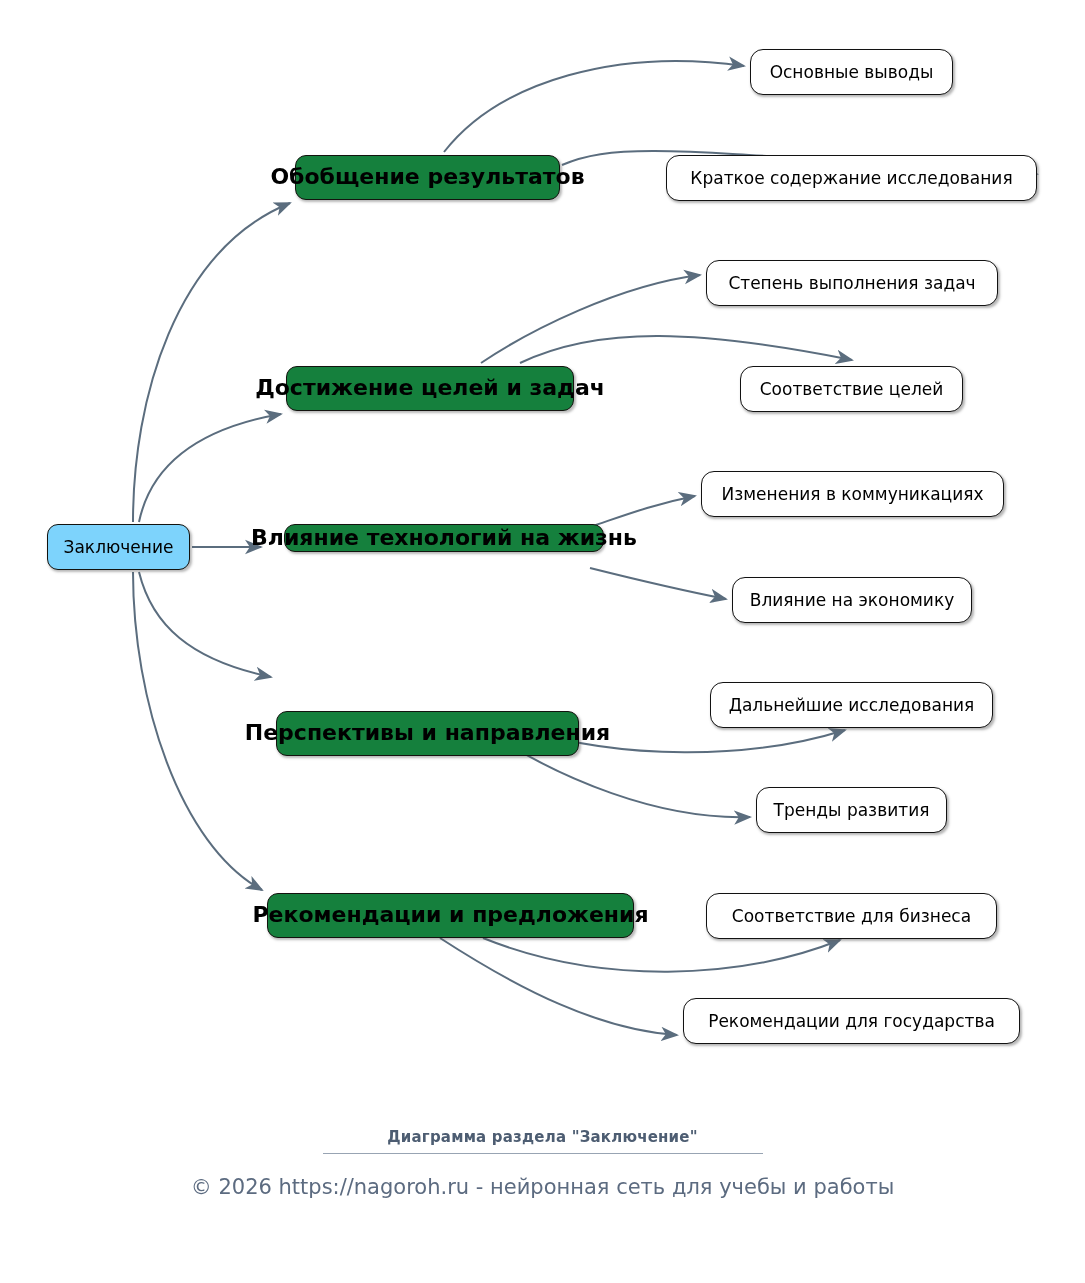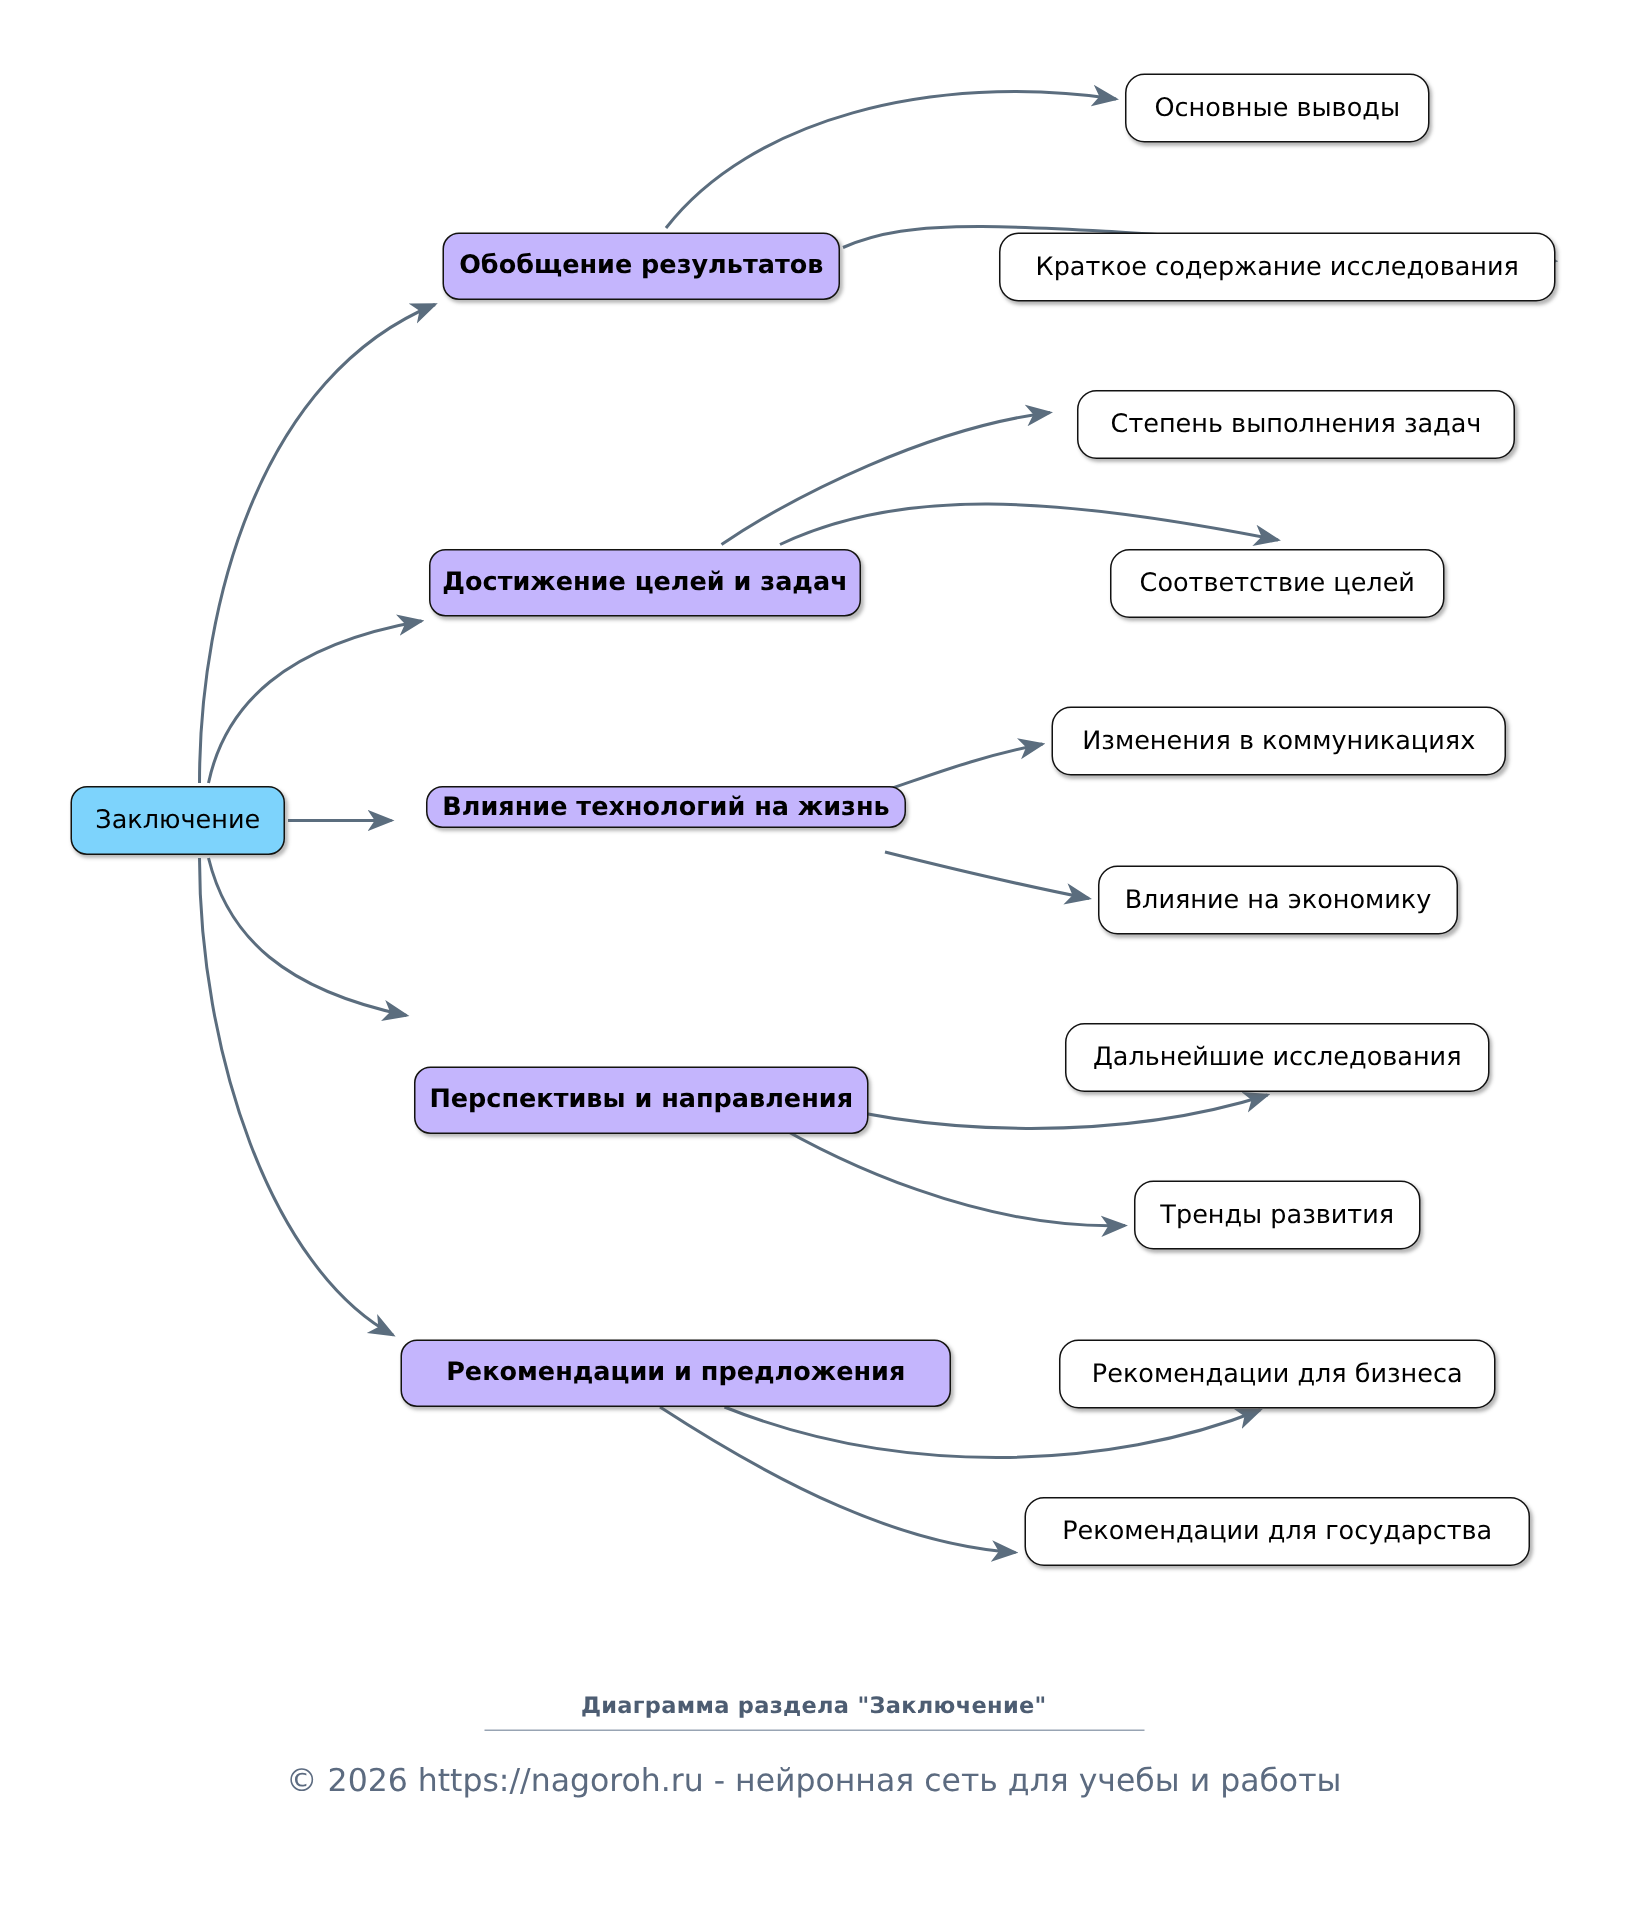--- a/index.html
+++ b/index.html
@@ -39,24 +39,24 @@
     color: #000000;
   }
   .node-root {
     background: #7dd3fc;
     border: 1.6px solid #13130f;
     border-radius: 11px;
     font-size: 17px;
     box-shadow: 1.5px 2px 2.5px rgba(80,80,80,0.40);
   }
   .node-branch {
-    background: #c4b5fd;
+    background: #15803d;
     border: 1.6px solid #13130f;
     border-radius: 11px;
-    font-size: 17px;
+    font-size: 22px;
     font-weight: 600;
     box-shadow: 1.5px 2px 2.5px rgba(80,80,80,0.40);
   }
   .node-leaf {
     background: #ffffff;
     border: 1.7px solid #121212;
     border-radius: 13px;
     font-size: 17px;
     box-shadow: 1.5px 2px 2.5px rgba(90,90,90,0.45);
   }
@@ -133,21 +133,21 @@
   <div class="node node-leaf" style="left:750px; top:49px; width:203px; height:46px;">
     <span class="node-label">Основные выводы</span>
   </div>
   <div class="node node-leaf" style="left:666px; top:155px; width:371px; height:46px;text-align:center;">
     <span class="node-label">Краткое содержание исследования</span>
   </div>
 
   <div class="node node-branch" style="left:286px; top:366px; width:288px; height:45px;">
     <span class="node-label">Достижение целей и задач</span>
   </div>
-  <div class="node node-leaf" style="left:706px; top:260px; width:292px; height:46px;margin-left:12px;">
+  <div class="node node-leaf" style="left:706px; top:260px; width:292px; height:46px;">
     <span class="node-label">Степень выполнения задач</span>
   </div>
   <div class="node node-leaf" style="left:740px; top:366px; width:223px; height:46px;">
     <span class="node-label">Соответствие целей</span>
   </div>
 
   <div class="node node-branch" style="left:284px; top:524px; width:320px; height:28px;">
     <span class="node-label">Влияние технологий на жизнь</span>
   </div>
   <div class="node node-leaf" style="left:701px; top:471px; width:303px; height:46px;">
@@ -164,21 +164,21 @@
     <span class="node-label">Дальнейшие исследования</span>
   </div>
   <div class="node node-leaf" style="left:756px; top:787px; width:191px; height:46px;">
     <span class="node-label">Тренды развития</span>
   </div>
 
   <div class="node node-branch" style="left:267px; top:893px; width:367px; height:45px;">
     <span class="node-label">Рекомендации и предложения</span>
   </div>
   <div class="node node-leaf" style="left:706px; top:893px; width:291px; height:46px;">
-    <span class="node-label">Рекомендации для бизнеса</span>
+    <span class="node-label">Соответствие для бизнеса</span>
   </div>
   <div class="node node-leaf" style="left:683px; top:998px; width:337px; height:46px;">
     <span class="node-label">Рекомендации для государства</span>
   </div>
 
   <div id="footer" style="top:1128px;">
     <div id="footer-title">Диаграмма раздела "Заключение"</div>
     <div id="footer-rule"></div>
     <div id="footer-credit">© 2026 https://nagoroh.ru - нейронная сеть для учебы и работы</div>
   </div>

